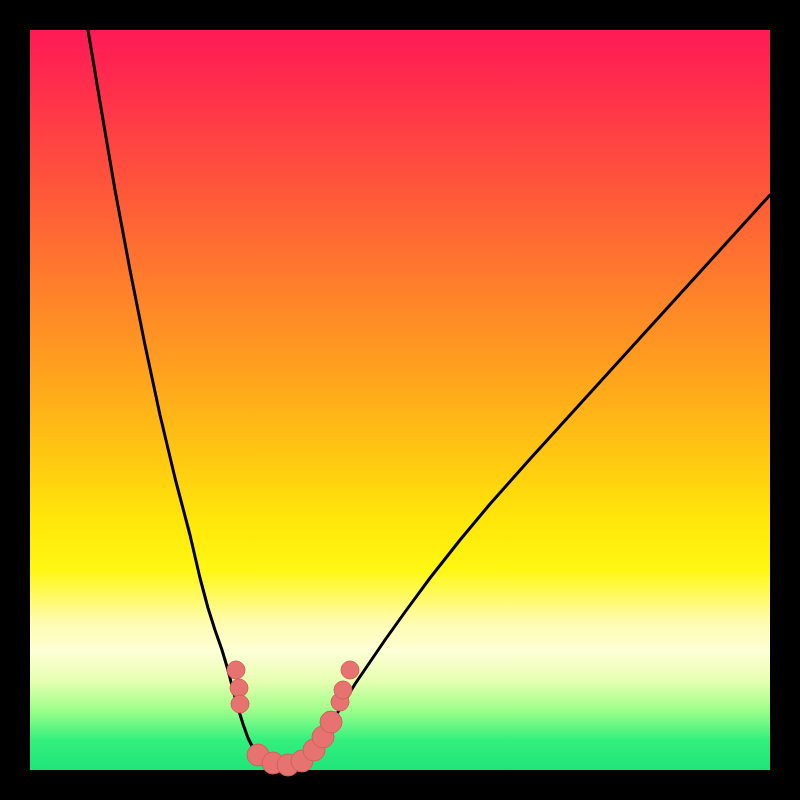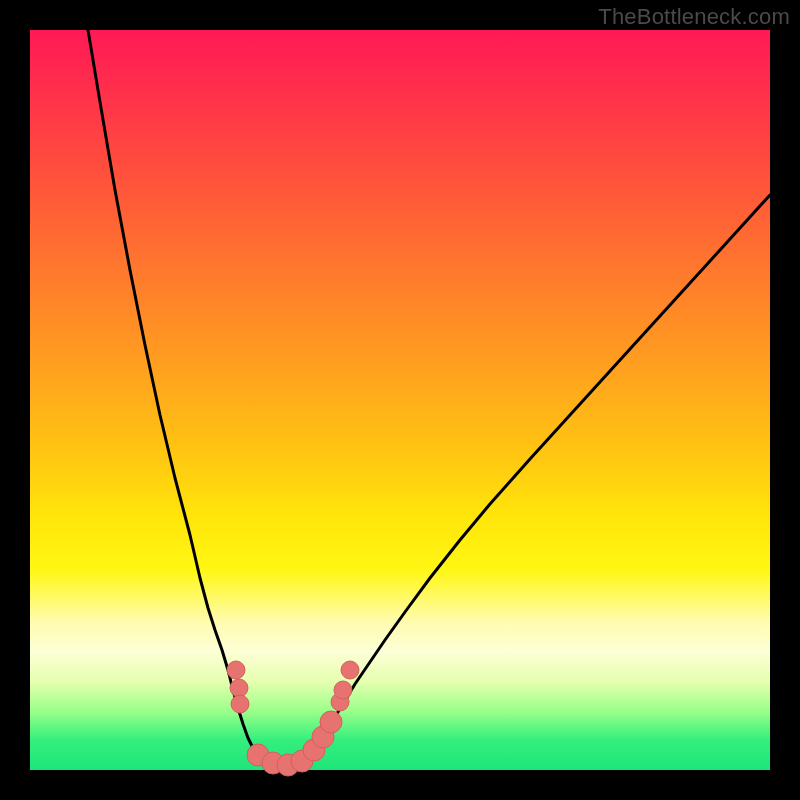--- a/index.html
+++ b/index.html
@@ -81,14 +81,13 @@
           <circle cx="272" cy="731" r="11" fill="#e6736f" stroke="#d45f5b" stroke-width="1"></circle>
           <circle cx="284" cy="720" r="11" fill="#e6736f" stroke="#d45f5b" stroke-width="1"></circle>
           <circle cx="293" cy="707" r="11" fill="#e6736f" stroke="#d45f5b" stroke-width="1"></circle>
           <circle cx="301" cy="692" r="11" fill="#e6736f" stroke="#d45f5b" stroke-width="1"></circle>
           <circle cx="310" cy="672" r="9" fill="#e6736f" stroke="#d45f5b" stroke-width="1"></circle>
           <circle cx="313" cy="660" r="9" fill="#e6736f" stroke="#d45f5b" stroke-width="1"></circle>
           <circle cx="320" cy="640" r="9" fill="#e6736f" stroke="#d45f5b" stroke-width="1"></circle>
         </g>
     </svg>
   </div>
-  <div class="watermark">TheBottleneck.com</div>
 </div>
 
 </body></html>

